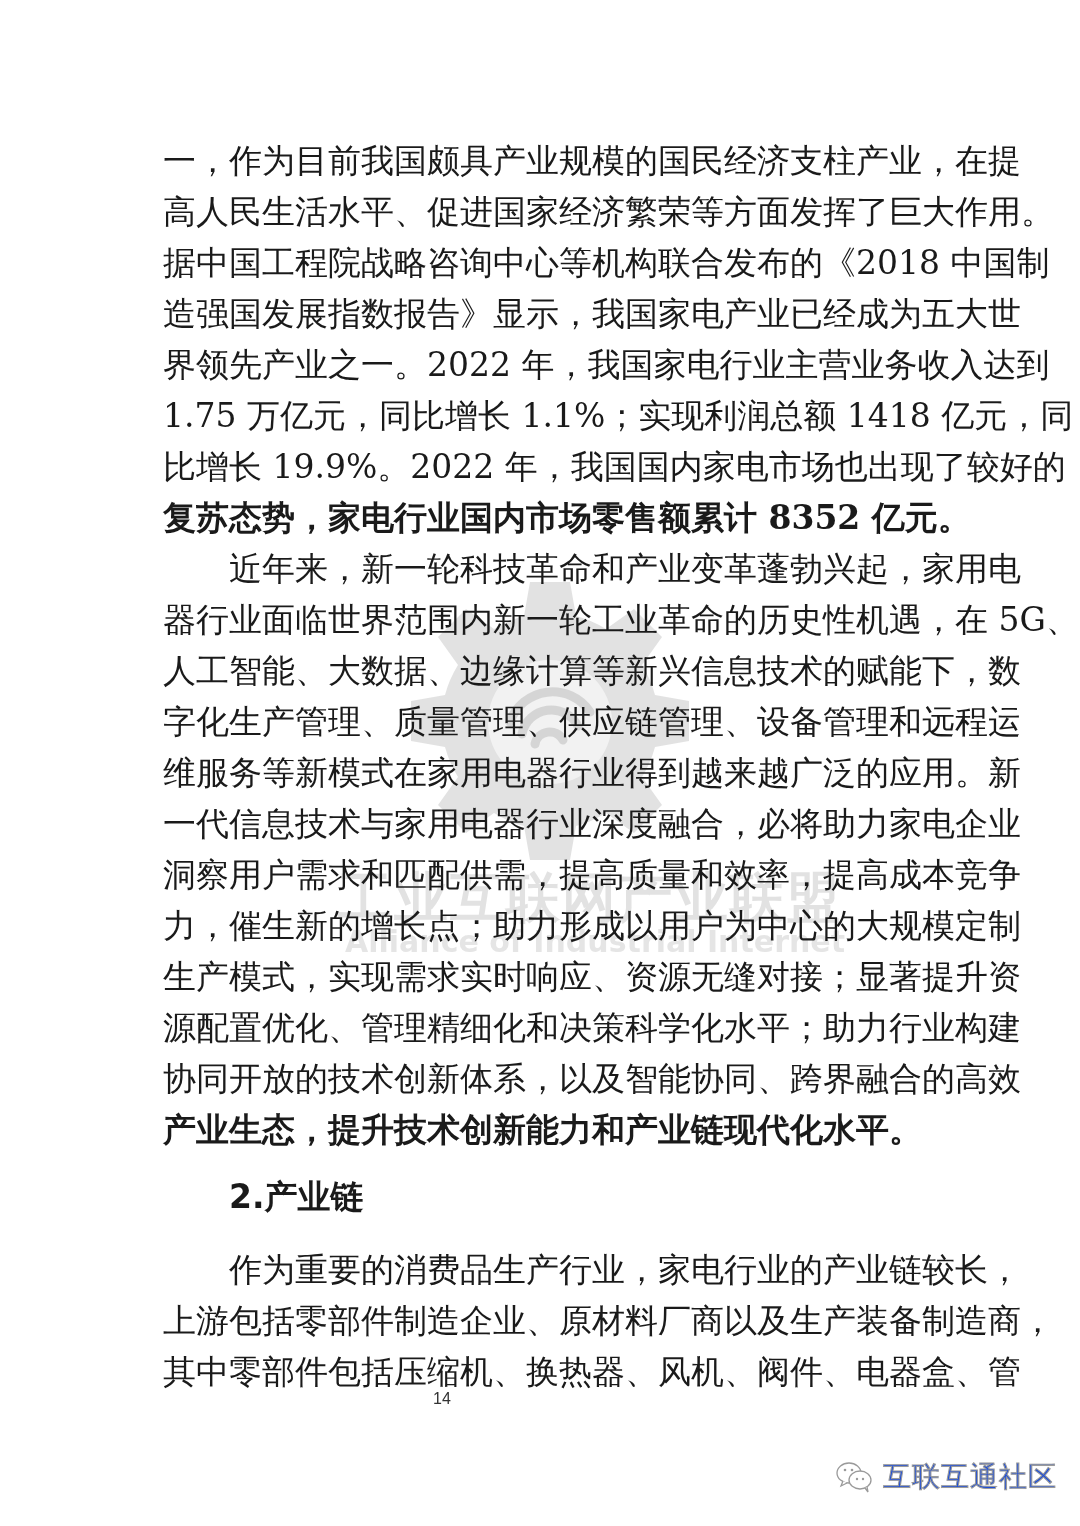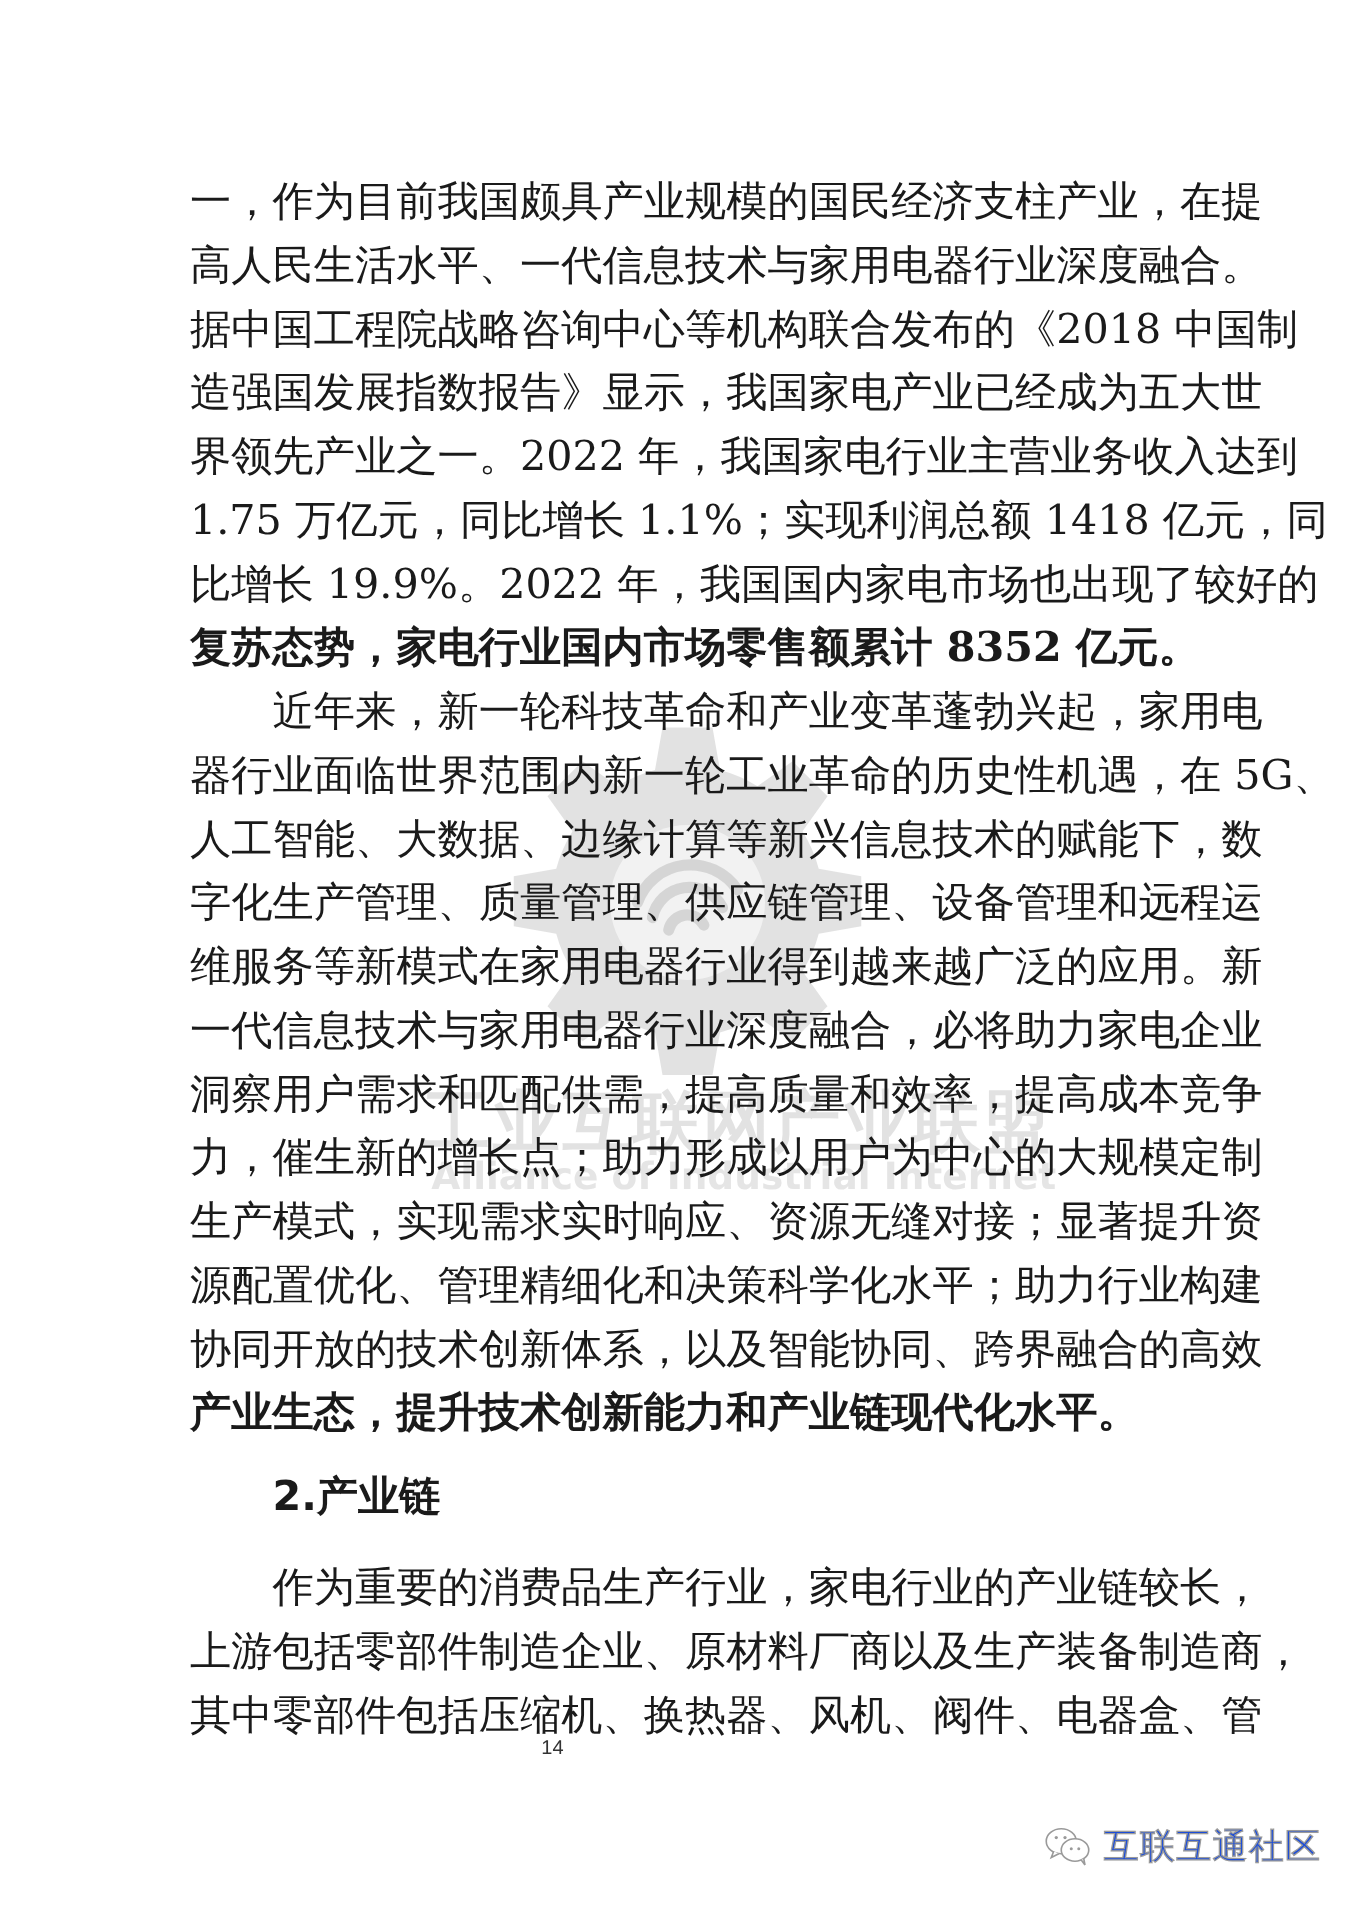--- a/index.html
+++ b/index.html
@@ -35,21 +35,21 @@
     position: absolute;
     left: 345px; top: 912px;
     font-family: "DejaVu Sans", sans-serif;
     font-weight: bold;
     font-size: 30px;
     color: rgba(150,150,150,0.25);
     white-space: nowrap;
   }
   .page {
     position: absolute;
-    left: 152px;
+    left: 163px;
     top: 135px;
     width: 752px;
   }
   .line {
     height: 51px;
     line-height: 51px;
     font-size: 33px;
     white-space: nowrap;
     text-align: justify;
     text-align-last: justify;
@@ -108,21 +108,21 @@
     </g>
   </svg>
   <div class="wm-text-cn">工业互联网产业联盟</div>
   <div class="wm-text-en">Alliance of Industrial Internet</div>
 </div>
 
 <div class="page">
 
   <div>
     <div class="line">一，作为目前我国颇具产业规模的国民经济支柱产业，在提</div>
-    <div class="line">高人民生活水平、一代信息技术与家用电器行业深度融合。</div>
+    <div class="line">高人民生活水平、促进国家经济繁荣等方面发挥了巨大作用。</div>
     <div class="line">据中国工程院战略咨询中心等机构联合发布的《2018 中国制</div>
     <div class="line">造强国发展指数报告》显示，我国家电产业已经成为五大世</div>
     <div class="line">界领先产业之一。2022 年，我国家电行业主营业务收入达到</div>
     <div class="line">1.75 万亿元，同比增长 1.1%；实现利润总额 1418 亿元，同</div>
     <div class="line">比增长 19.9%。2022 年，我国国内家电市场也出现了较好的</div>
     <div class="line last">复苏态势，家电行业国内市场零售额累计 8352 亿元。</div>
   </div>
 
   <div>
     <div class="line indent">近年来，新一轮科技革命和产业变革蓬勃兴起，家用电</div>

